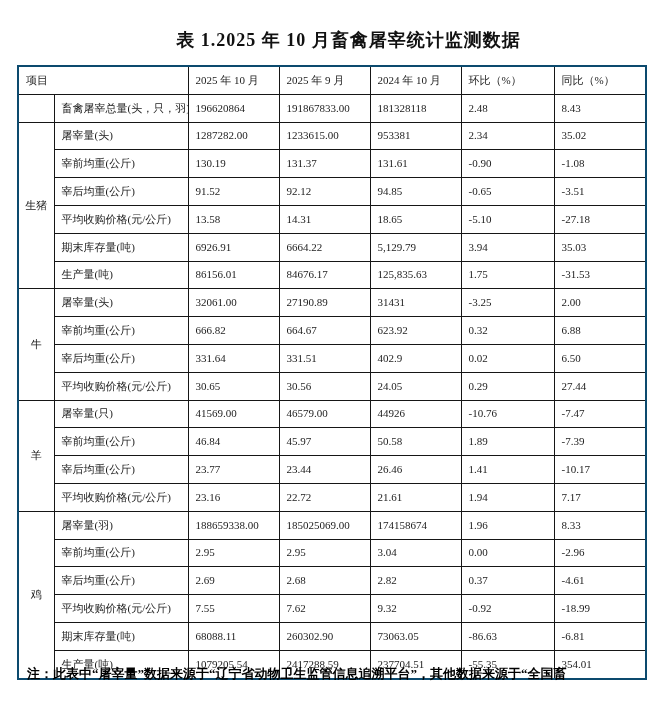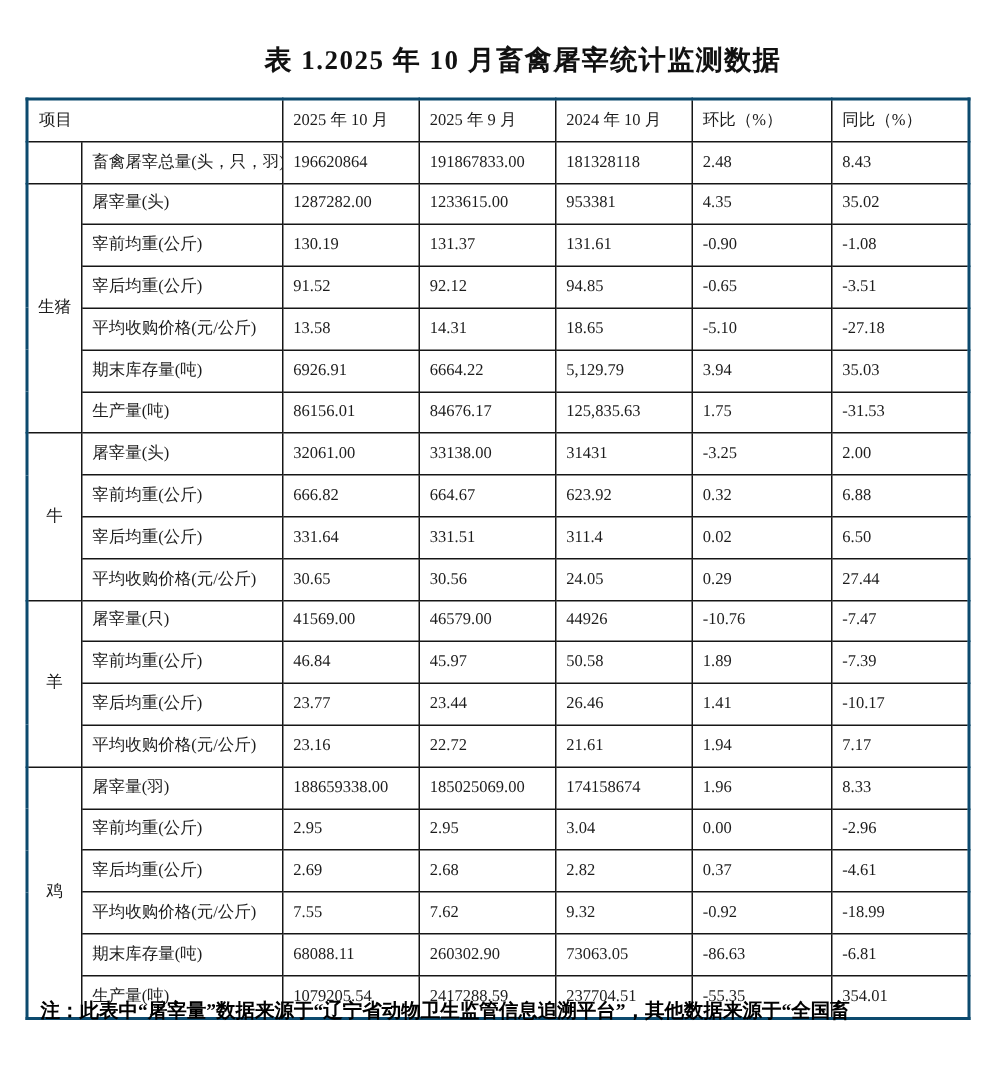--- a/index.html
+++ b/index.html
@@ -71,21 +71,21 @@
         <td>181328118</td>
         <td>2.48</td>
         <td>8.43</td>
       </tr>
       <tr>
         <td class="cat" rowspan="6">生猪</td>
         <td>屠宰量(头)</td>
         <td>1287282.00</td>
         <td>1233615.00</td>
         <td>953381</td>
-        <td>4.35</td>
+        <td>2.34</td>
         <td>35.02</td>
       </tr>
       <tr>
         <td>宰前均重(公斤)</td>
         <td>130.19</td>
         <td>131.37</td>
         <td>131.61</td>
         <td>-0.90</td>
         <td>-1.08</td>
       </tr>
@@ -118,38 +118,38 @@
         <td>86156.01</td>
         <td>84676.17</td>
         <td>125,835.63</td>
         <td>1.75</td>
         <td>-31.53</td>
       </tr>
       <tr>
         <td class="cat" rowspan="4">牛</td>
         <td>屠宰量(头)</td>
         <td>32061.00</td>
-        <td>33138.00</td>
+        <td>27190.89</td>
         <td>31431</td>
         <td>-3.25</td>
         <td>2.00</td>
       </tr>
       <tr>
         <td>宰前均重(公斤)</td>
         <td>666.82</td>
         <td>664.67</td>
         <td>623.92</td>
         <td>0.32</td>
         <td>6.88</td>
       </tr>
       <tr>
         <td>宰后均重(公斤)</td>
         <td>331.64</td>
         <td>331.51</td>
-        <td>311.4</td>
+        <td>402.9</td>
         <td>0.02</td>
         <td>6.50</td>
       </tr>
       <tr>
         <td>平均收购价格(元/公斤)</td>
         <td>30.65</td>
         <td>30.56</td>
         <td>24.05</td>
         <td>0.29</td>
         <td>27.44</td>

